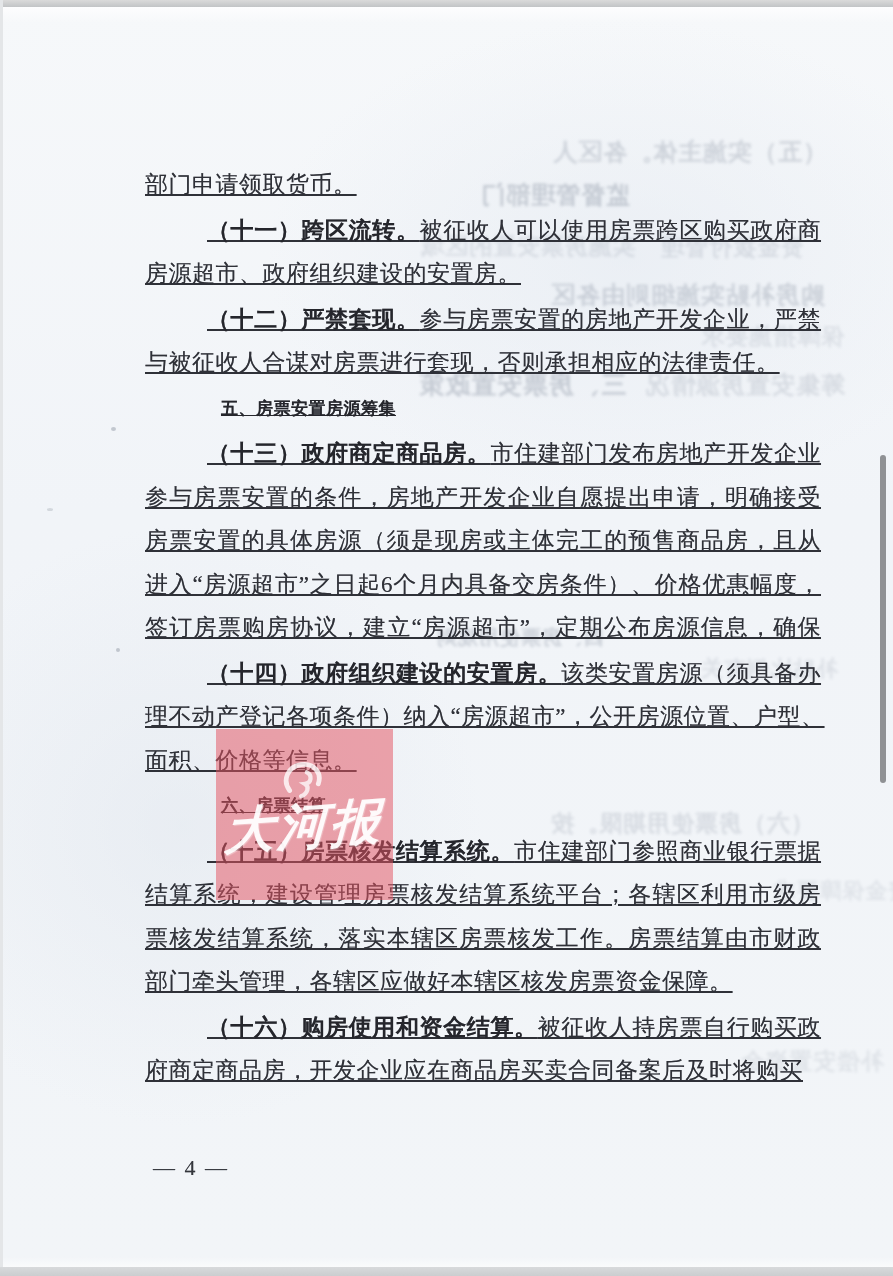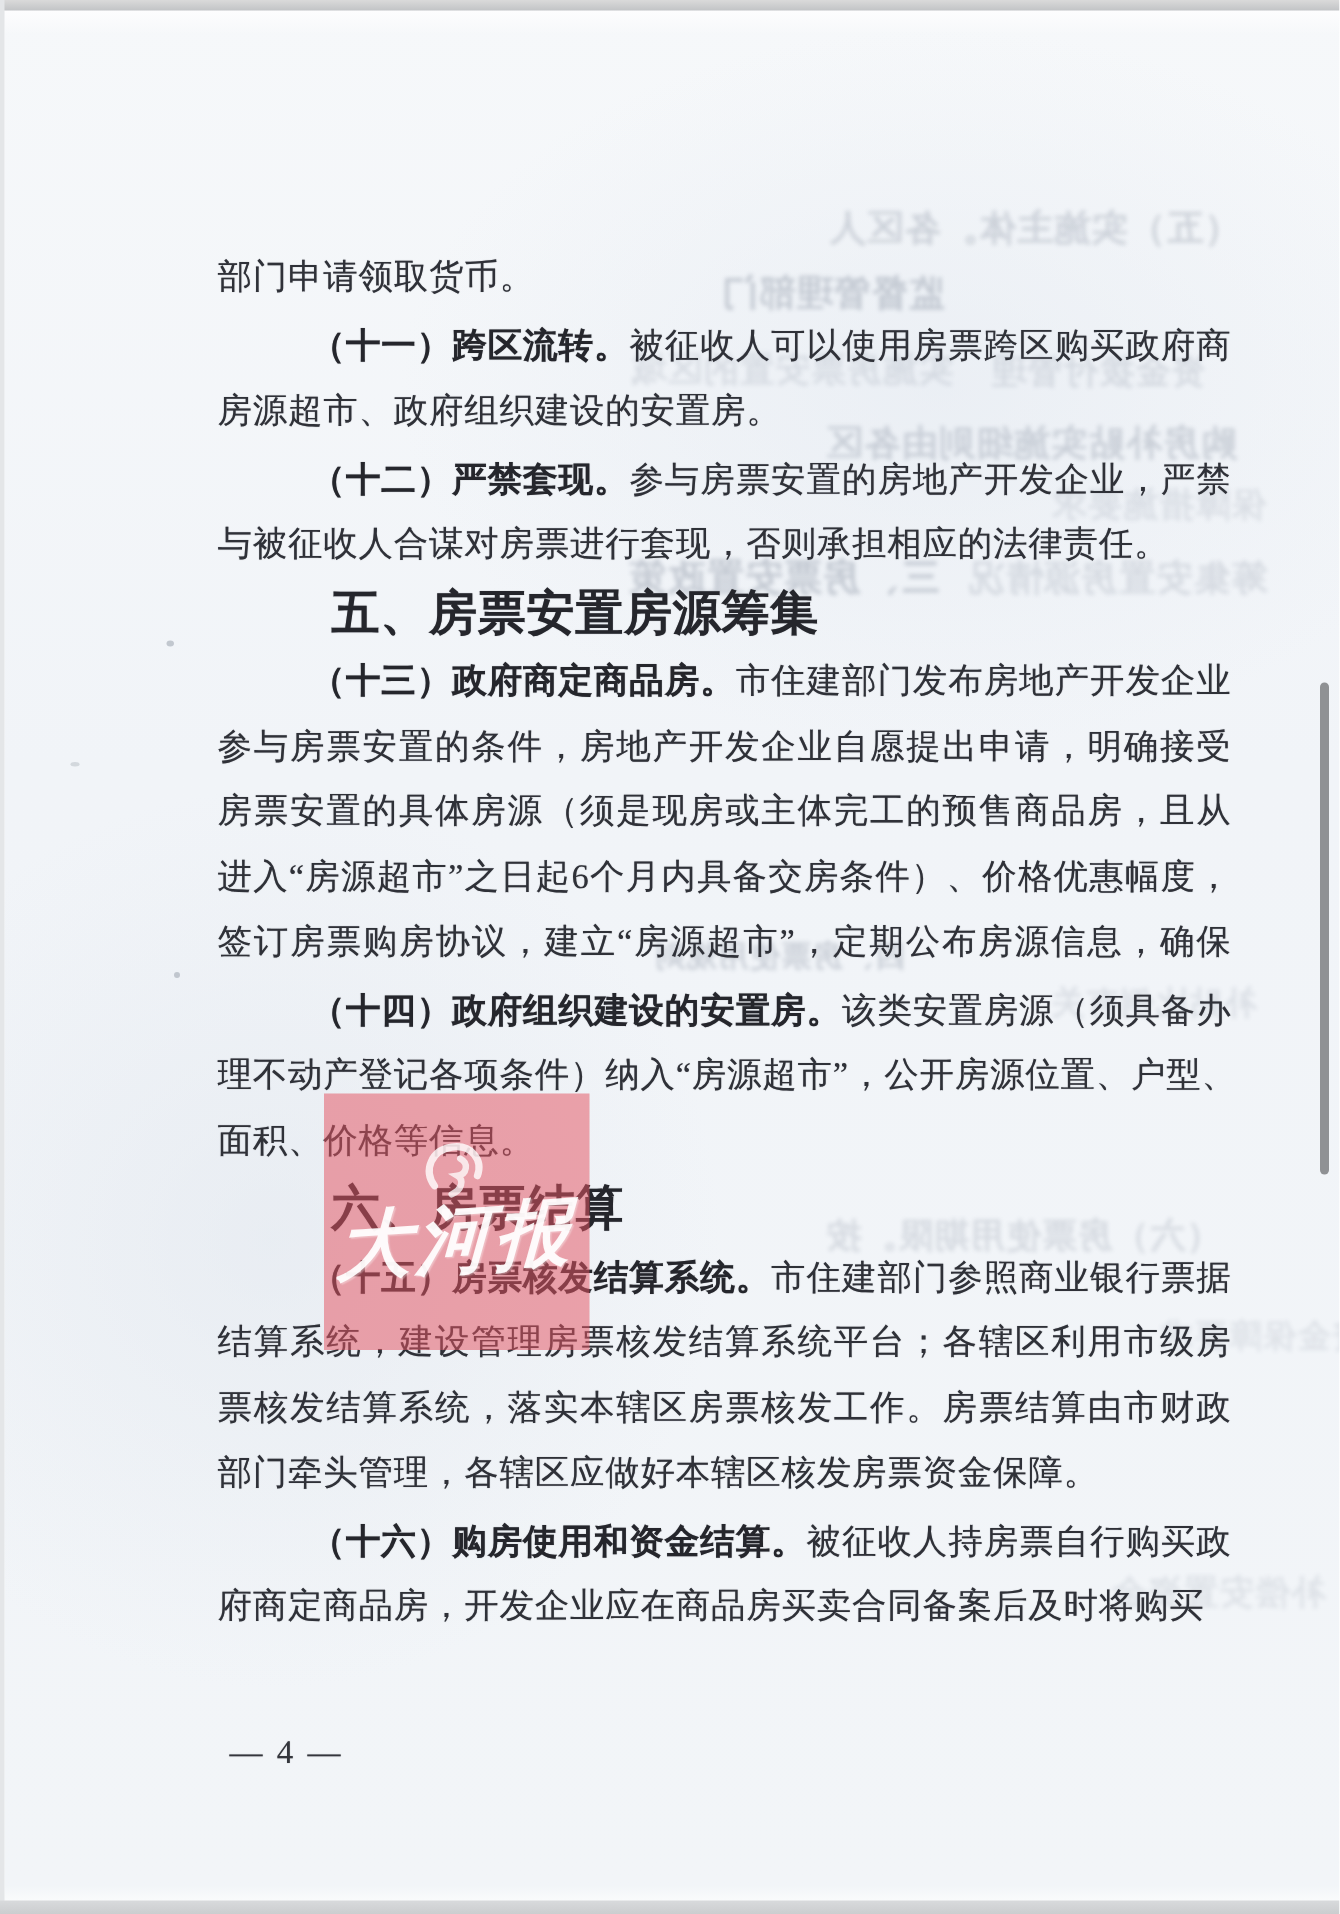--- a/index.html
+++ b/index.html
@@ -27,24 +27,24 @@
     background:linear-gradient(0deg,#fafbfc,rgba(250,251,252,0));}
 
   
   .content{
     position:absolute;left:142px;top:156px;width:676px;
     font-size:23px;line-height:43.5px;color:#2f3138;
     letter-spacing:0.5px;
     text-shadow:0 0 0.6px rgba(47,49,56,0.55);
   }
   .para{margin:0 0 2px 0;}
-  .line{white-space:nowrap;text-align:justify;text-align-last:justify;overflow:visible;}
+  .line{white-space:nowrap;text-align:justify;text-align-last:justify;overflow:visible;text-decoration:underline;}
   .line.endpara{text-align-last:left;}
   .line .lead{font-weight:bold;color:#25262c;margin-top:21px;}
-  .para.heading .line{font-weight:bold;font-size:32px;color:#25262c;}
+  .para.heading .line{font-weight:bold;font-size:17px;color:#25262c;}
   .indent-first .line:first-child{padding-left:62px;}
   .para.heading .line{padding-left:76px;}
 
   .page-number{
     position:absolute;left:150px;top:1148px;
     font-size:22px;color:#34363c;letter-spacing:2px;
     text-shadow:0 0 0.6px rgba(47,49,56,0.5);
   }
 
   

